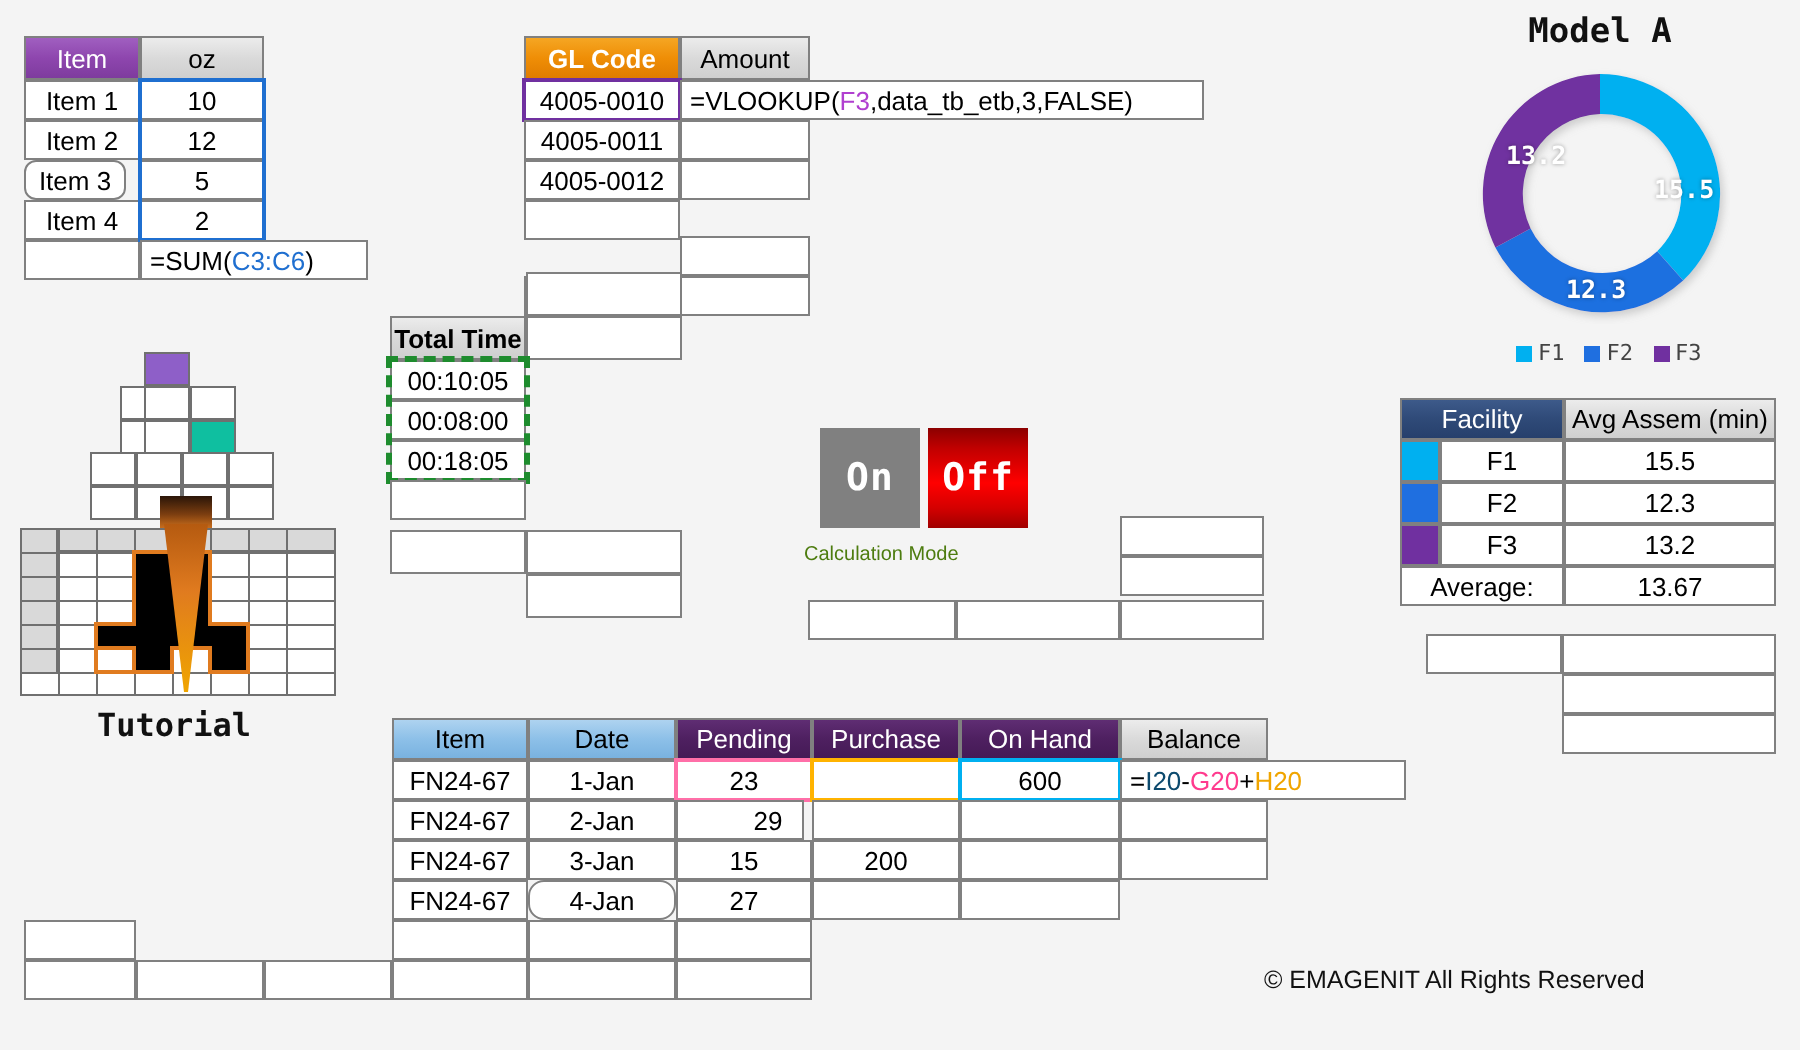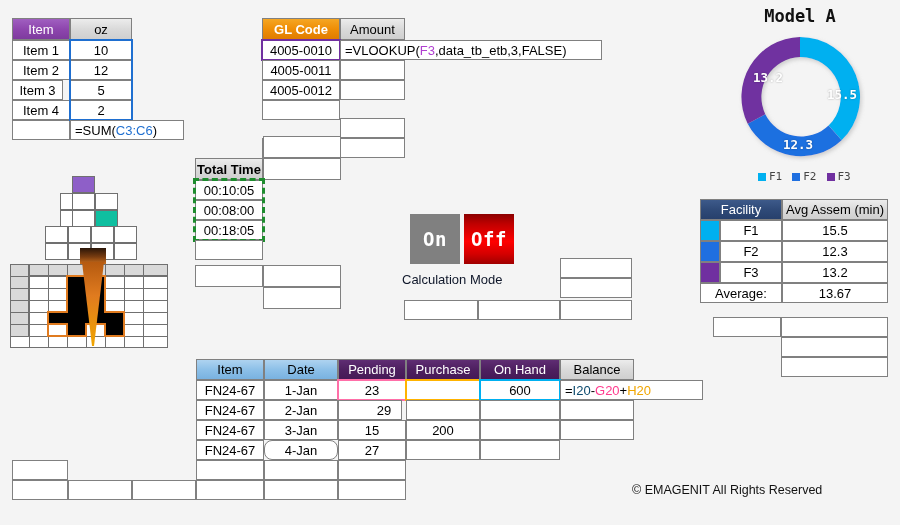--- a/index.html
+++ b/index.html
@@ -86,21 +86,21 @@
   }
   .btn-off{
     position:absolute;box-sizing:border-box;
     background:linear-gradient(180deg,#8b0000 0%,#c00000 20%,#ff0000 55%,#d40000 80%,#a00000 100%);
     color:#fff;
     display:flex;align-items:center;justify-content:center;
     font-family:"DejaVu Sans Mono","Liberation Mono",monospace;
     font-weight:bold;font-size:19px;letter-spacing:0.5px;
   }
   .calc-label{
-    position:absolute;font-size:13px;color:#0f172a;white-space:nowrap;
+    position:absolute;font-size:10px;color:#4d7c0f;white-space:nowrap;
   }
 
   
   .chart-title{
     position:absolute;text-align:center;
     font-family:"DejaVu Sans Mono","Liberation Mono",monospace;
     font-weight:bold;font-size:17px;color:#111;
   }
   .donut-wrap{position:absolute;}
   .donut-lbl{
@@ -132,21 +132,21 @@
   }
 </style>
 </head>
 <body>
 
 <div class="cell hdr-purple" style="left:12px;top:18px;width:58px;height:22px;">Item</div>
 <div class="cell hdr-gray" style="left:70px;top:18px;width:62px;height:22px;">oz</div>
 
 <div class="cell" style="left:12px;top:40px;width:58px;height:20px;">Item 1</div>
 <div class="cell" style="left:12px;top:60px;width:58px;height:20px;">Item 2</div>
-<div class="cell" style="left:12px;top:80px;width:51px;height:20px;">Item 3</div>
+<div class="cell" style="left:12px;top:80px;width:51px;height:20px;border-radius:6px;">Item 3</div>
 <div class="cell" style="left:12px;top:100px;width:58px;height:20px;">Item 4</div>
 <div class="cell empty" style="left:12px;top:120px;width:58px;height:20px;"></div>
 
 <div class="cell" style="left:70px;top:40px;width:62px;height:20px;">10</div>
 <div class="cell" style="left:70px;top:60px;width:62px;height:20px;">12</div>
 <div class="cell" style="left:70px;top:80px;width:62px;height:20px;">5</div>
 <div class="cell" style="left:70px;top:100px;width:62px;height:20px;">2</div>
 <div class="abs sel-blue" style="left:69px;top:39px;width:64px;height:82px;"></div>
 
 <div class="formula-cell" style="left:70px;top:120px;width:114px;height:20px;">
@@ -375,15 +375,16 @@
     <linearGradient id="fl" x1="0" y1="0" x2="0" y2="1">
       <stop offset="0%" stop-color="#b55a10"></stop>
       <stop offset="40%" stop-color="#e07b1f"></stop>
       <stop offset="100%" stop-color="#f0a500"></stop>
     </linearGradient>
   </defs>
   <polygon points="4,0 26,0 16,84 14,84" fill="url(#fl)"></polygon>
 </svg>
 
 <div class="logo-title" style="left:2px;top:353px;">
+  <div>Tutorial</div>
 </div>
 
 <div class="copy" style="left:632px;top:483px;">© EMAGENIT All Rights Reserved</div>
 
 </body></html>

